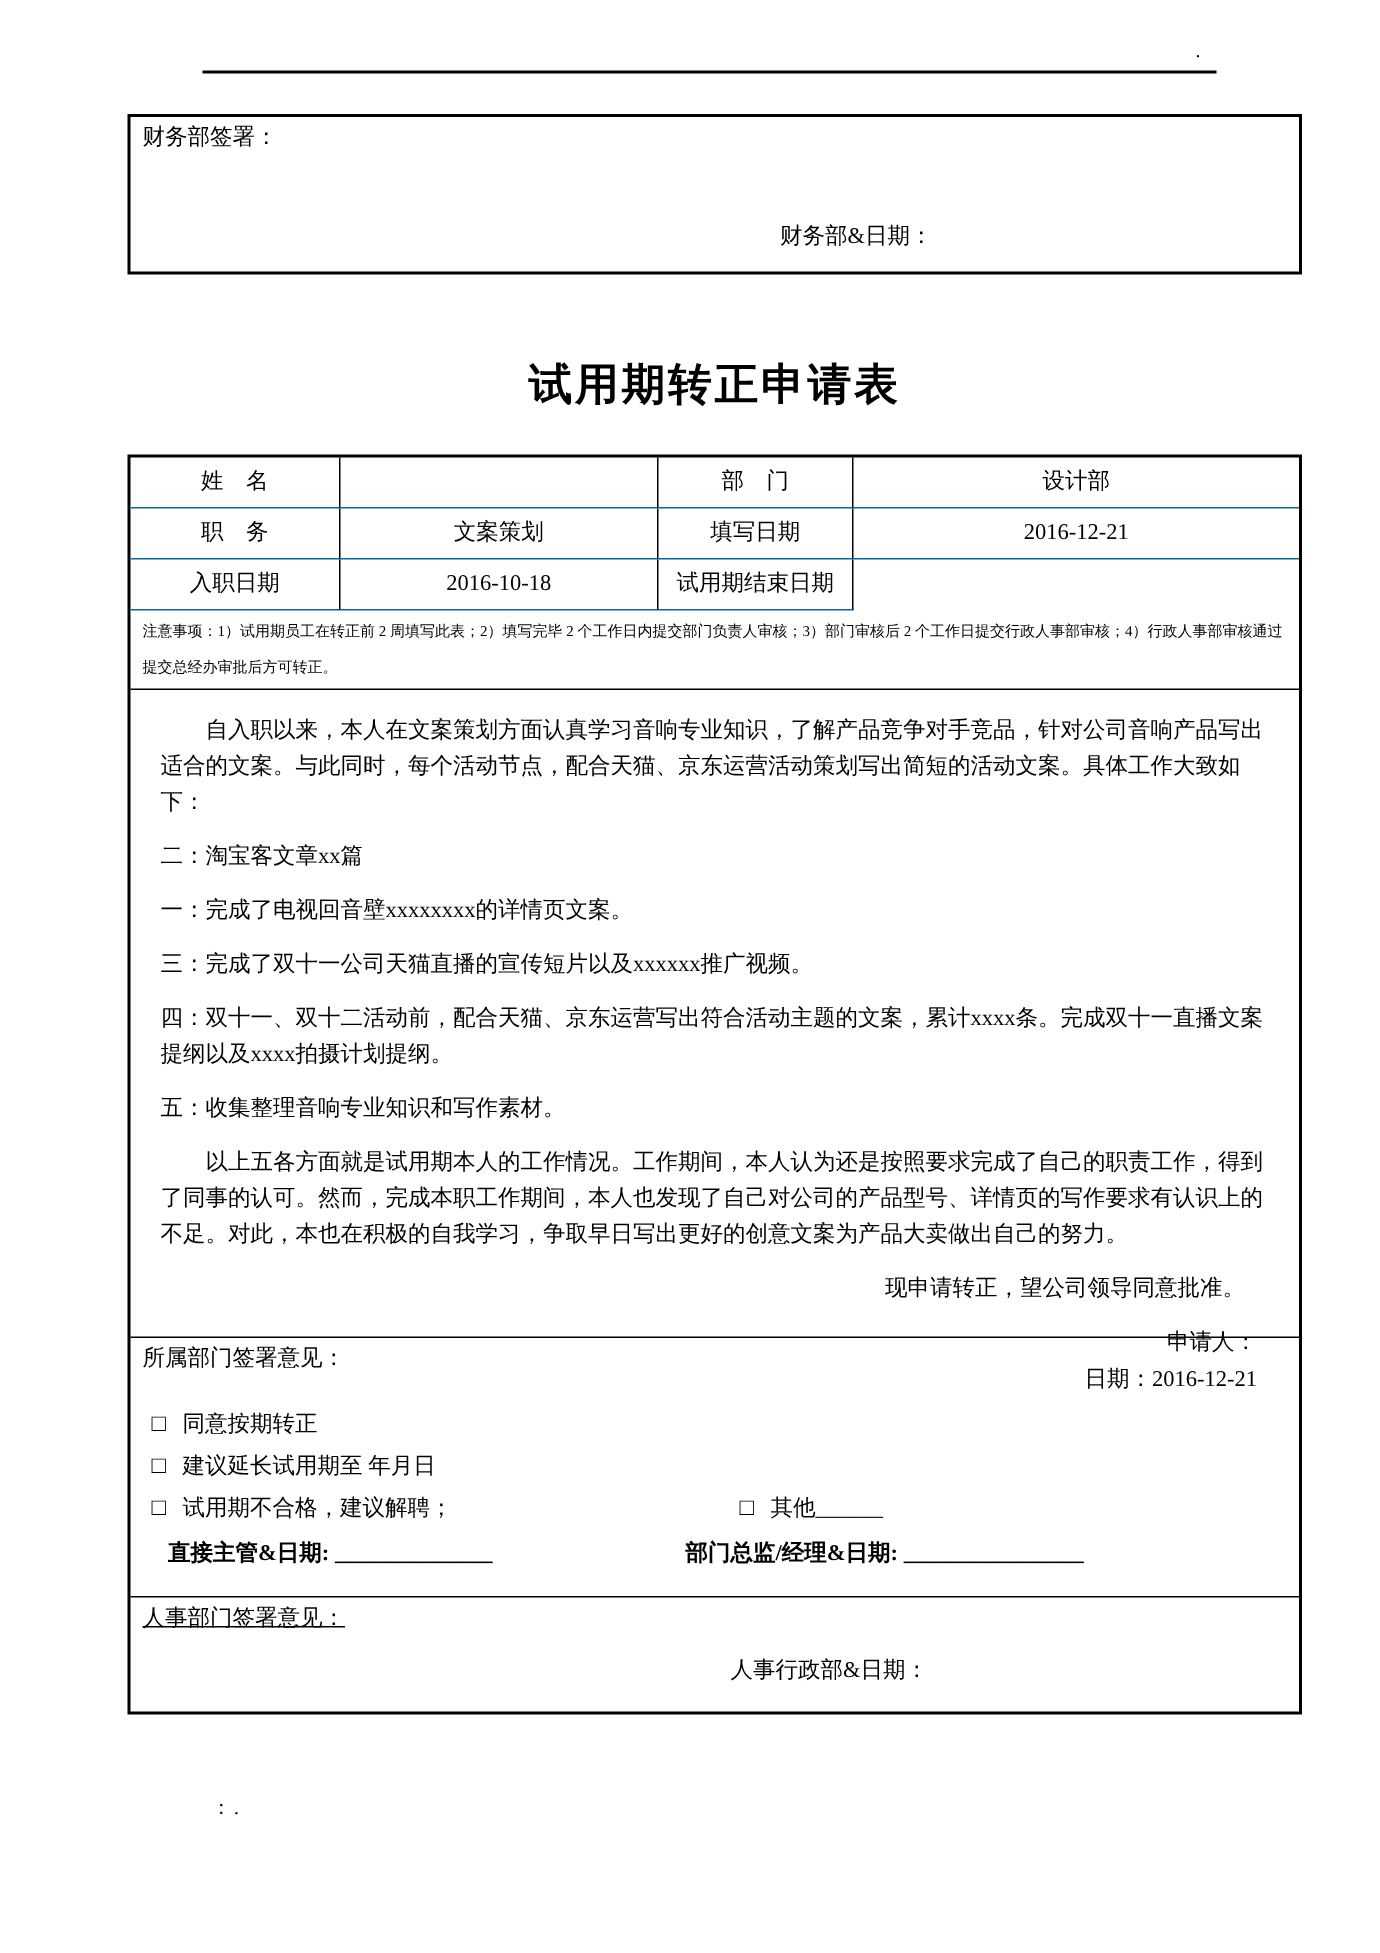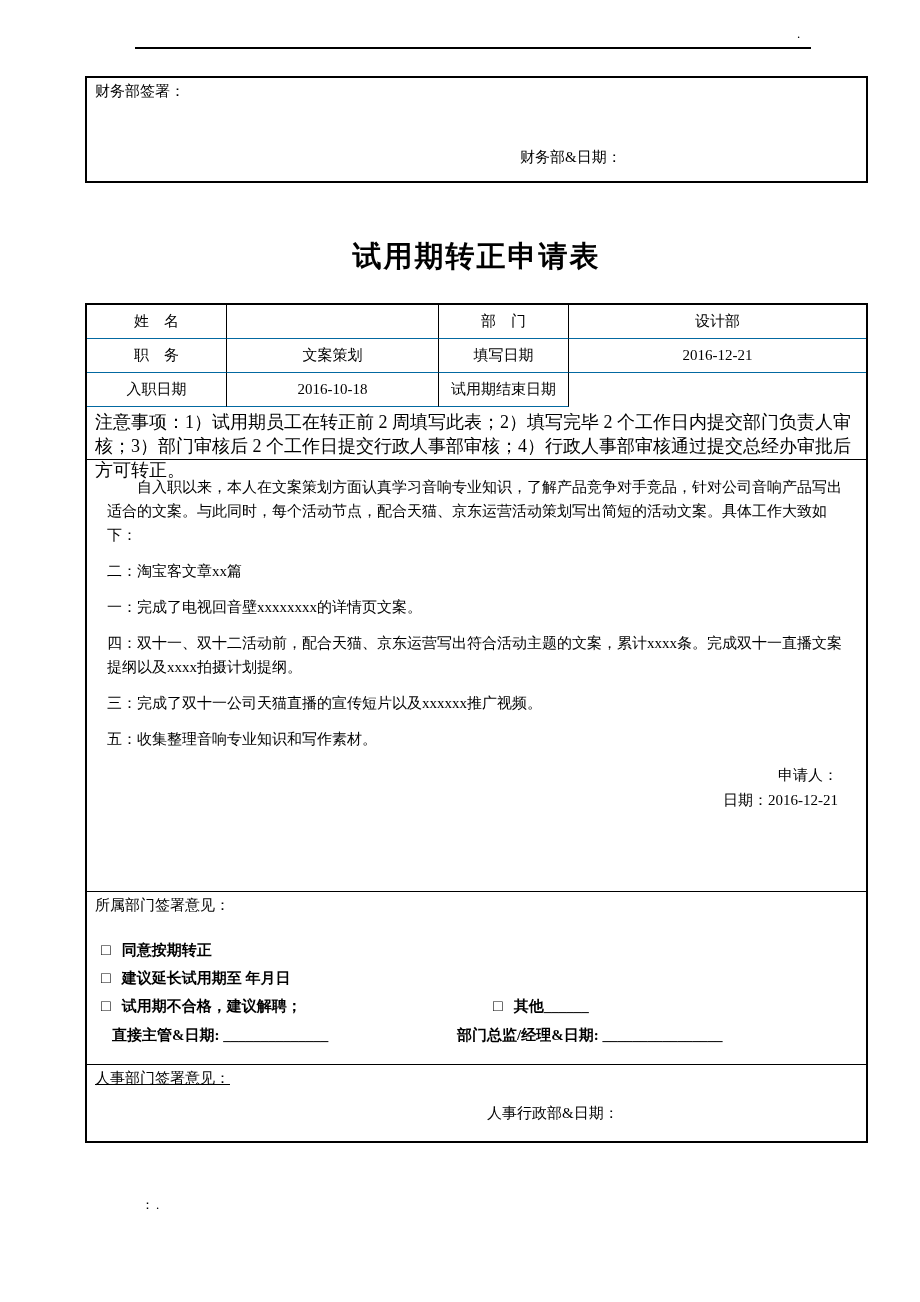--- a/index.html
+++ b/index.html
@@ -33,37 +33,37 @@
   .cell{
     box-sizing:border-box;height:34px;line-height:33px;
     text-align:center;font-size:15px;
     border-bottom:1px solid #0369a1;border-right:1px solid #000;
     overflow:hidden;white-space:nowrap;
   }
   .cell:nth-child(4n){border-right:none;}
 
   .notice{
     box-sizing:border-box;height:53px;padding:3px 8px 0 8px;
-    font-size:18px;line-height:24px;border-bottom:1px solid #000;
+    font-size:10px;line-height:24px;border-bottom:1px solid #000;
   }
 
   .body-sec{
     box-sizing:border-box;height:432px;padding:3px 10px 0 8px;
     font-size:15px;line-height:24px;border-bottom:1px solid #000;
   }
   .body-sec p{margin:12px;}
   .p-indent{text-indent:2em;}
   .line-right{text-align:right;padding-right:14px;}
   .sign-wrap{text-align:right;padding-right:18px;}
   .sign-block{display:inline-block;text-align:right;line-height:25px;margin-left:36px;}
 
   .dept-sec{box-sizing:border-box;position:relative;height:173px;border-bottom:1px solid #000;font-size:15px;}
   .dept-heading{position:absolute;left:8px;top:4px;}
   .options{position:absolute;left:14px;top:44px;line-height:28px;}
-  .opt-row{position:relative;white-space:nowrap;font-weight:bold;}
+  .opt-row{position:relative;white-space:nowrap;}
   .checkbox{display:inline-block;font-size:16px;margin-right:11px;}
   .opt-other{position:absolute;left:392px;top:0;}
   .sig-row{position:absolute;left:0;top:134px;width:100%;font-weight:bold;}
   .sup{position:absolute;left:25px;top:0;white-space:nowrap;}
   .dir{position:absolute;left:370px;top:0;white-space:nowrap;}
 
   .hr-sec{box-sizing:border-box;position:relative;height:76px;font-size:15px;}
   .hr-heading{position:absolute;left:8px;top:4px;text-decoration:underline;}
   .hr-sign{position:absolute;left:400px;top:39px;}
 
@@ -101,23 +101,25 @@
       <div class="cell">2016-10-18</div>
       <div class="cell">试用期结束日期</div>
     </div>
 
     <div class="notice">注意事项：1）试用期员工在转正前 2 周填写此表；2）填写完毕 2 个工作日内提交部门负责人审核；3）部门审核后 2 个工作日提交行政人事部审核；4）行政人事部审核通过提交总经办审批后方可转正。</div>
 
     <div class="body-sec">
       <p class="p-indent">自入职以来，本人在文案策划方面认真学习音响专业知识，了解产品竞争对手竞品，针对公司音响产品写出适合的文案。与此同时，每个活动节点，配合天猫、京东运营活动策划写出简短的活动文案。具体工作大致如下：</p>
       <p>二：淘宝客文章xx篇</p>
       <p>一：完成了电视回音壁xxxxxxxx的详情页文案。</p>
+      <p>三：完成了双十一公司天猫直播的宣传短片以及xxxxxx推广视频。</p>
       <p>四：双十一、双十二活动前，配合天猫、京东运营写出符合活动主题的文案，累计xxxx条。完成双十一直播文案提纲以及xxxx拍摄计划提纲。</p>
-      <p>三：完成了双十一公司天猫直播的宣传短片以及xxxxxx推广视频。</p>
       <p>五：收集整理音响专业知识和写作素材。</p>
+      <p class="p-indent">以上五各方面就是试用期本人的工作情况。工作期间，本人认为还是按照要求完成了自己的职责工作，得到了同事的认可。然而，完成本职工作期间，本人也发现了自己对公司的产品型号、详情页的写作要求有认识上的不足。对此，本也在积极的自我学习，争取早日写出更好的创意文案为产品大卖做出自己的努力。</p>
+      <p class="line-right">现申请转正，望公司领导同意批准。</p>
       <div class="sign-wrap">
         <div class="sign-block">
           <div>申请人：</div>
           <div>日期：2016-12-21</div>
         </div>
       </div>
     </div>
 
     <div class="dept-sec">
       <div class="dept-heading">所属部门签署意见：</div>

